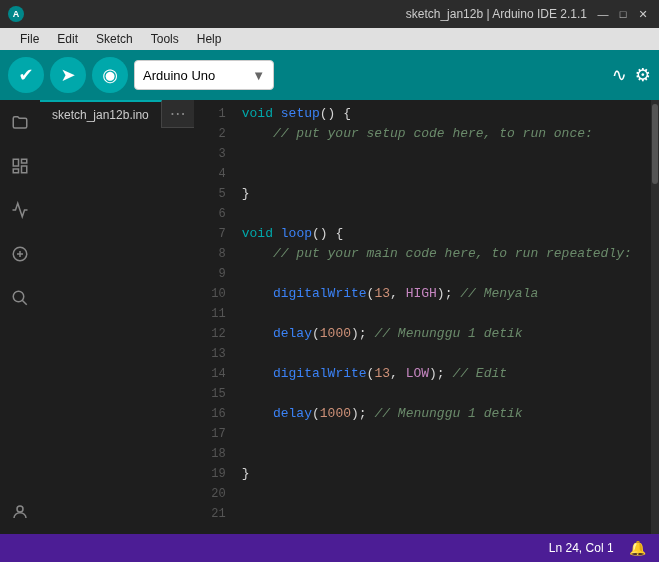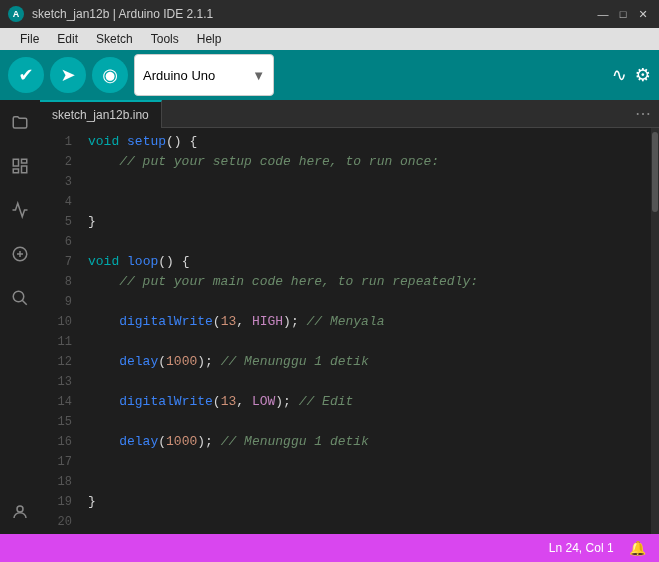--- a/index.html
+++ b/index.html
@@ -16,21 +16,21 @@
       color: #ccc;
       font-size: 12px;
     }
     #titlebar .app-icon {
       width: 16px; height: 16px;
       background: #00878a;
       border-radius: 50%;
       display: flex; align-items: center; justify-content: center;
       font-size: 9px; color: white; font-weight: bold;
     }
-    #titlebar .title { flex: 1; }
+    #titlebar .title { flex: 1; text-align: right; }
     #titlebar .win-controls { display: flex; gap: 4px; }
     #titlebar .win-btn {
       width: 16px; height: 16px; cursor: pointer;
       display: flex; align-items: center; justify-content: center;
       color: #ccc; font-size: 11px;
     }
 
     
     #menubar {
       background: #e0e0e0;
@@ -66,21 +66,21 @@
       font-size: 18px;
     }
     .tool-btn.verify { background: #00a8ab; color: white; }
     .tool-btn.upload { background: #00a8ab; color: white; }
     .tool-btn.debug  { background: #00a8ab; color: white; }
 
     .board-selector {
       background: white;
       border: 1px solid #ccc;
       border-radius: 4px;
-      height: 42px;
+      height: 30px;
       padding: 0 8px;
       font-size: 13px;
       display: flex; align-items: center; gap: 6px;
       cursor: pointer;
       min-width: 140px;
     }
 
     .toolbar-right {
       margin-left: auto;
       display: flex; gap: 8px; align-items: center;
@@ -109,21 +109,21 @@
       cursor: pointer;
       width: 28px; height: 28px;
       display: flex; align-items: center; justify-content: center;
     }
 
     
     #editor-area {
       flex: 1;
       background: #1e1e1e;
       display: flex;
-      flex-direction: column;
+      flex-direction: row;
       overflow: hidden;
     }
 
     
     #tab-bar {
       background: #2d2d2d;
       height: 28px;
       display: flex;
       align-items: center;
       border-bottom: 1px solid #444;
@@ -195,21 +195,21 @@
     }
     #scrollbar-thumb {
       width: 6px; height: 80px;
       background: #555;
       border-radius: 3px;
       margin: 4px auto;
     }
 
     
     #statusbar {
-      background: #d946ef;
+      background: #4c1d95;
       height: 28px;
       display: flex;
       align-items: center;
       padding: 0 12px;
       justify-content: flex-end;
       gap: 16px;
       color: white;
       font-size: 12px;
     }
     .status-item { display: flex; align-items: center; gap: 4px; }

